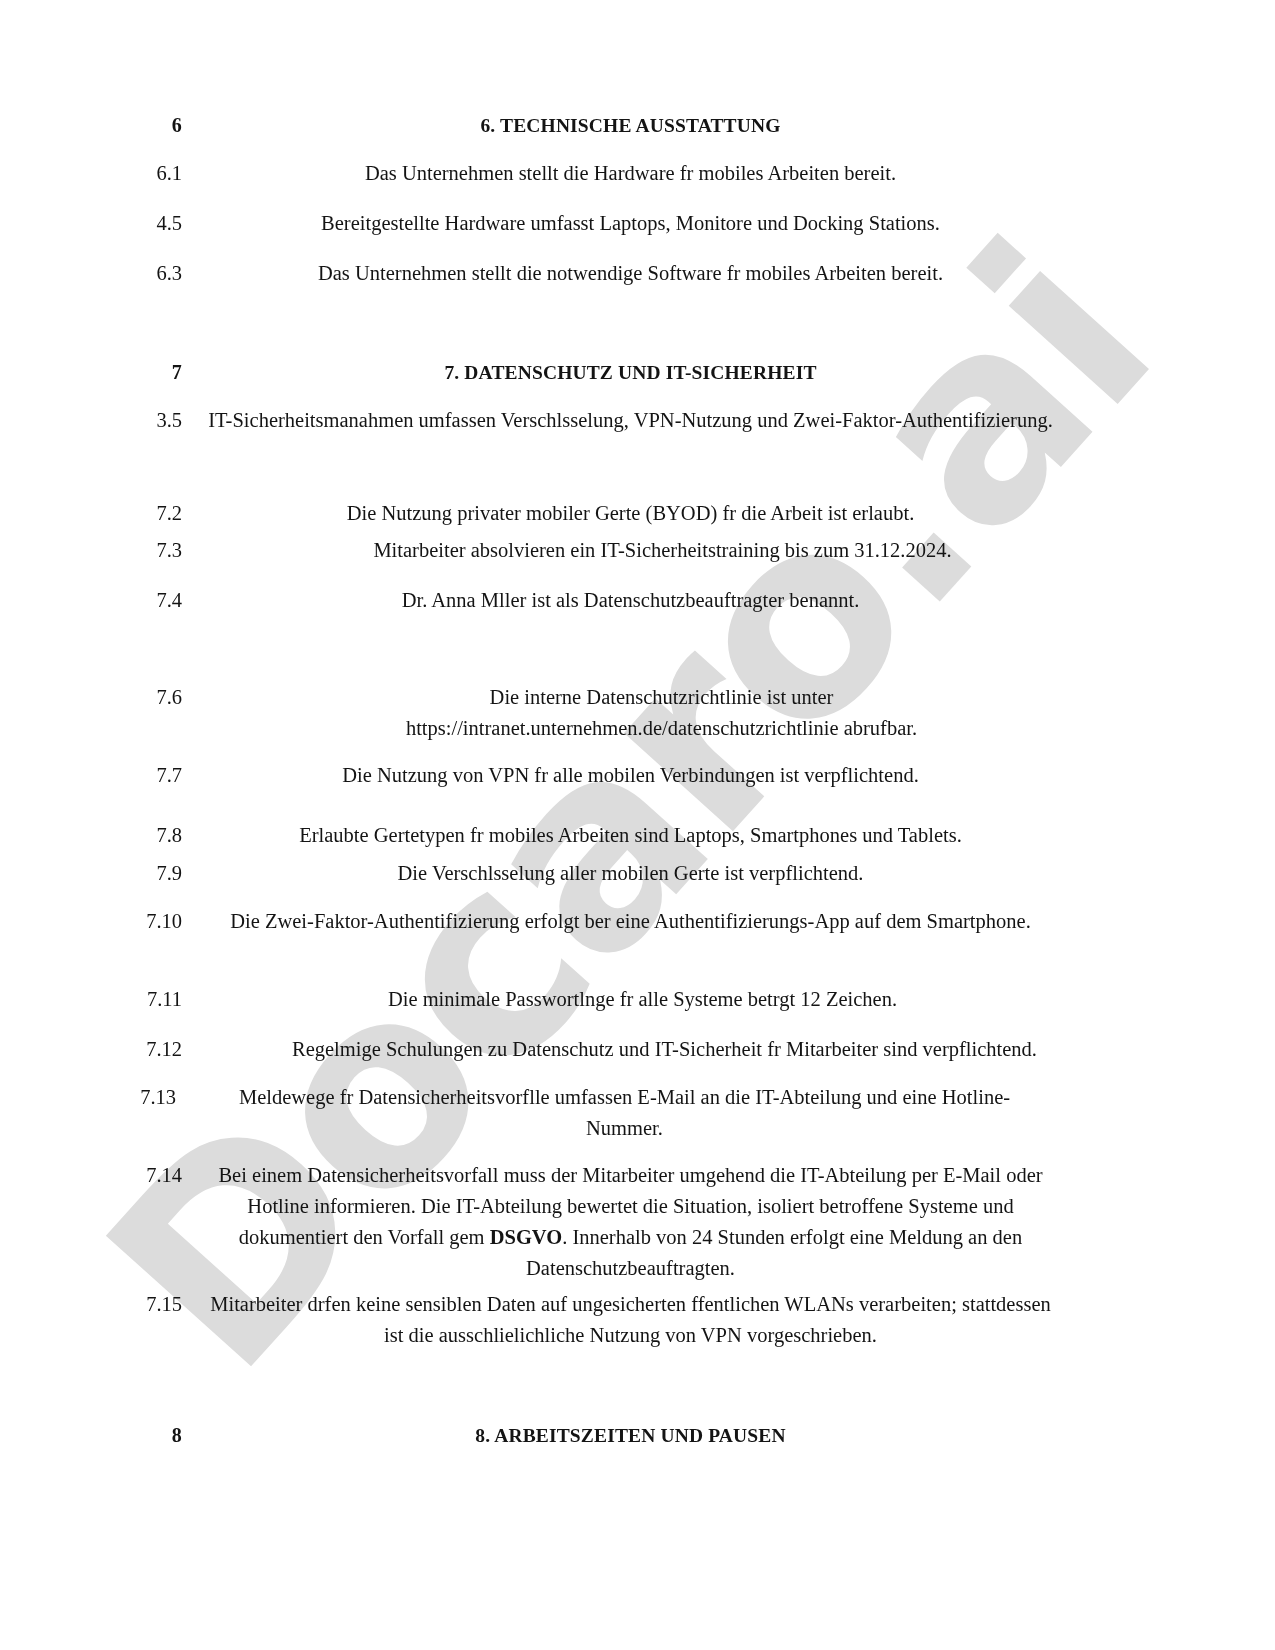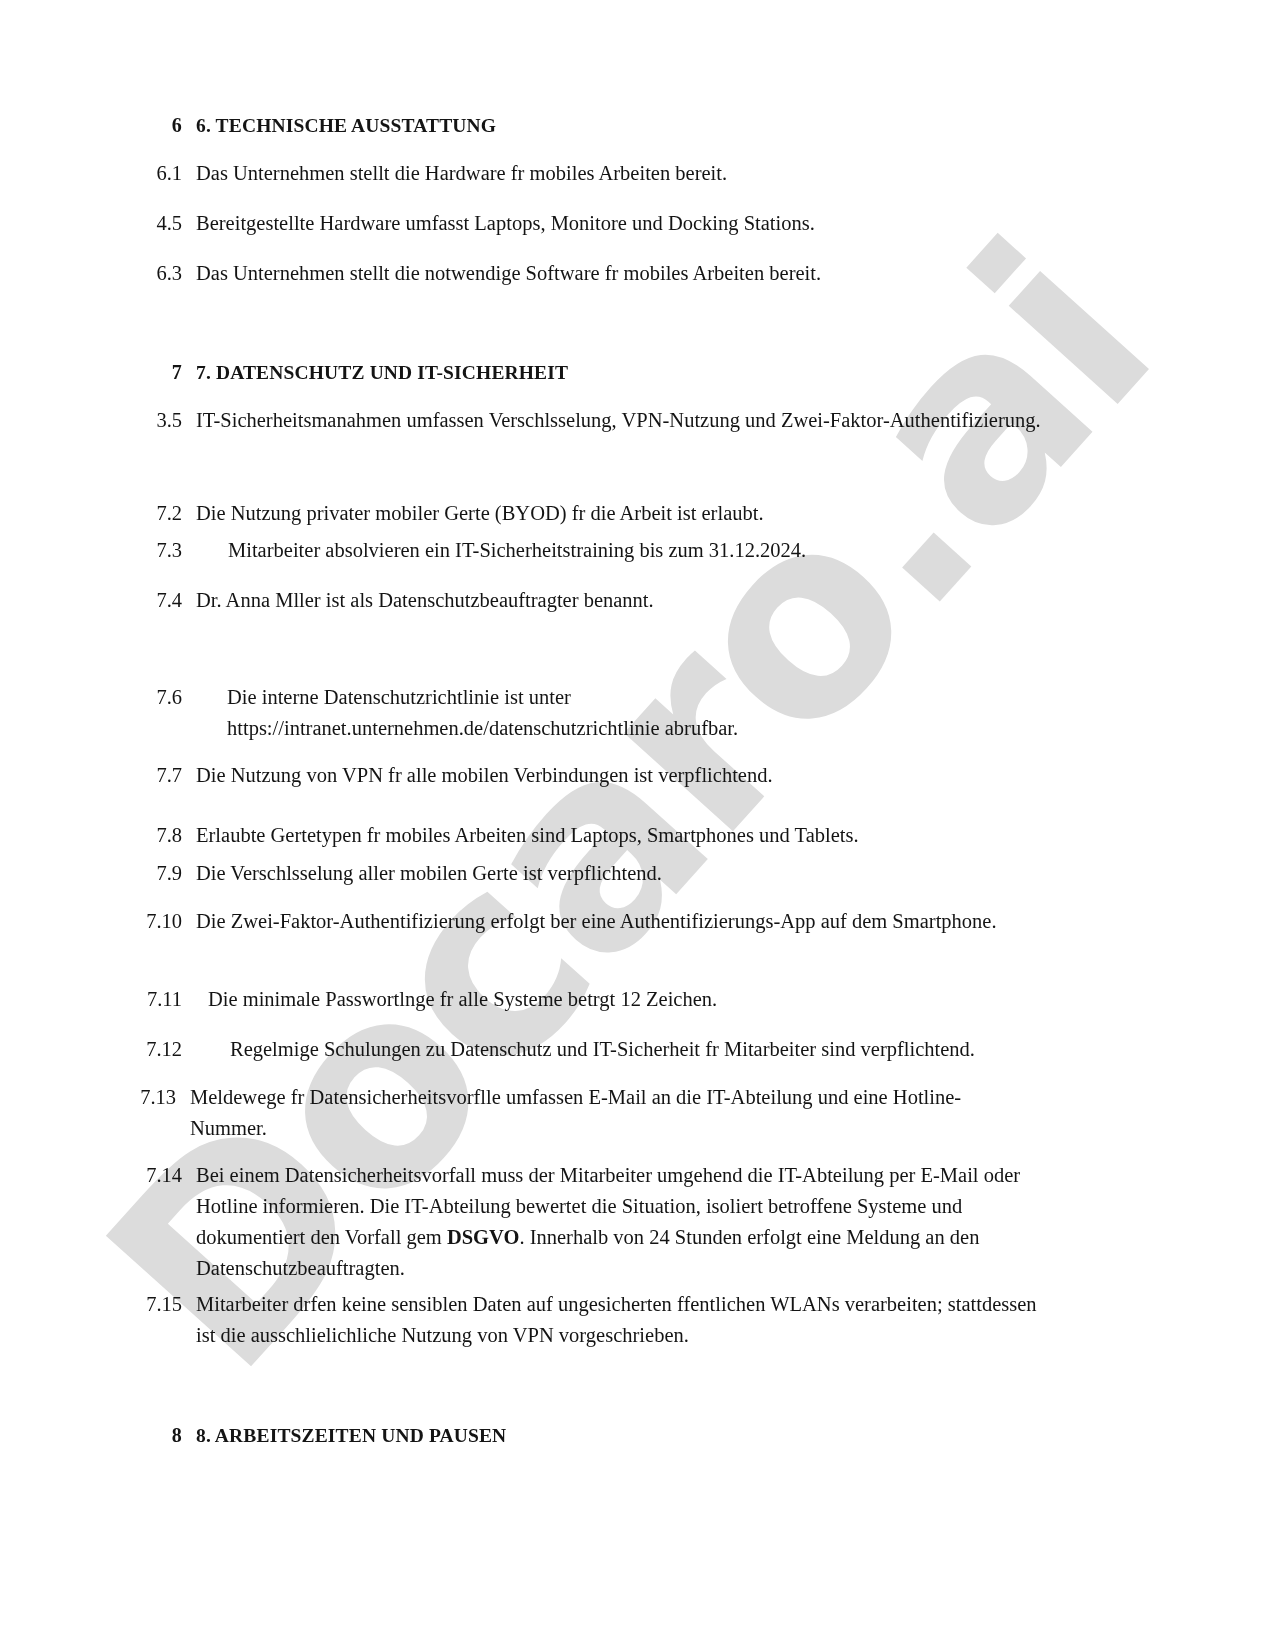--- a/index.html
+++ b/index.html
@@ -54,25 +54,25 @@
   }
   .clause-num {
     width: 56px;
     flex: 0 0 56px;
     text-align: right;
     font-size: 20.5px;
     line-height: 31px;
     white-space: nowrap;
   }
   .clause-body {
-    margin-left: 14px;
+    margin-left: 26px;
     width: 845px;
     font-size: 20.5px;
     line-height: 31px;
-    text-align: left;
+    text-align: center;
   }
 
   .heading .clause-num,
   .heading .clause-body {
     font-weight: 700;
     font-size: 19.5px;
     letter-spacing: 0.15px;
   }
   .heading .clause-num { font-size: 20px; }
 

